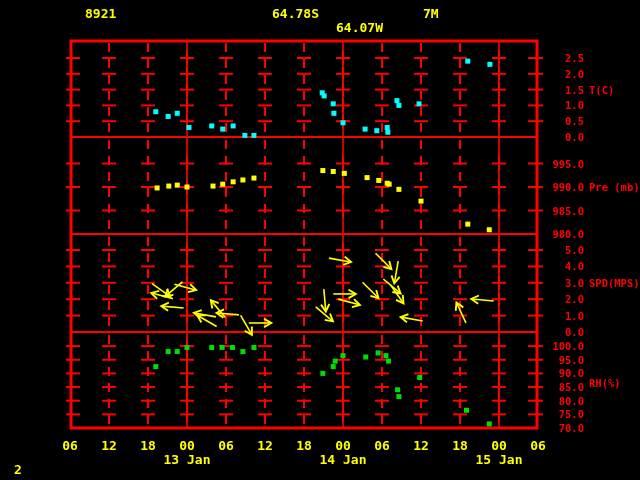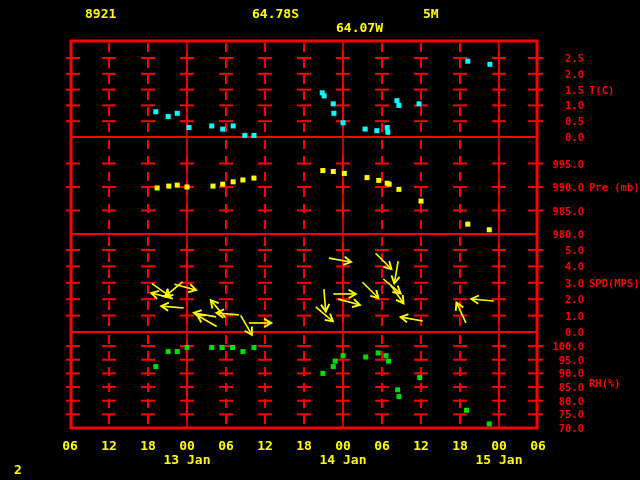--- a/index.html
+++ b/index.html
@@ -13,23 +13,23 @@
     position:absolute;color:#ffff00;font-size:13px;font-weight:bold;
     white-space:pre;letter-spacing:0px;line-height:14px;
   }
   #plot{position:absolute;left:0;top:0;}
 </style>
 </head>
 <body>
 
 <div class="screen">
   <span class="ytext" style="left:85px;top:7px">8921</span>
-  <span class="ytext" style="left:252px;top:7px">64.78S</span>
+  <span class="ytext" style="left:272px;top:7px">64.78S</span>
   <span class="ytext" style="left:336px;top:21px">64.07W</span>
-  <span class="ytext" style="left:423px;top:7px">5M</span>
+  <span class="ytext" style="left:423px;top:7px">7M</span>
 
   <svg id="plot" width="640" height="480">
     <defs>
       <marker id="ah" viewBox="0 0 10 10" refX="7.5" refY="5" markerWidth="6.5" markerHeight="6.5" orient="auto">
         <path d="M1,1 L8,5 L1,9" fill="none" stroke="#ffff00" stroke-width="1.8"></path>
       </marker>
     </defs>
   <g>
         <line x1="109" y1="43" x2="109" y2="136" stroke="#ff0000" stroke-width="2" stroke-dasharray="9 7"></line>
         <line x1="109" y1="140" x2="109" y2="233" stroke="#ff0000" stroke-width="2" stroke-dasharray="9 7"></line>

